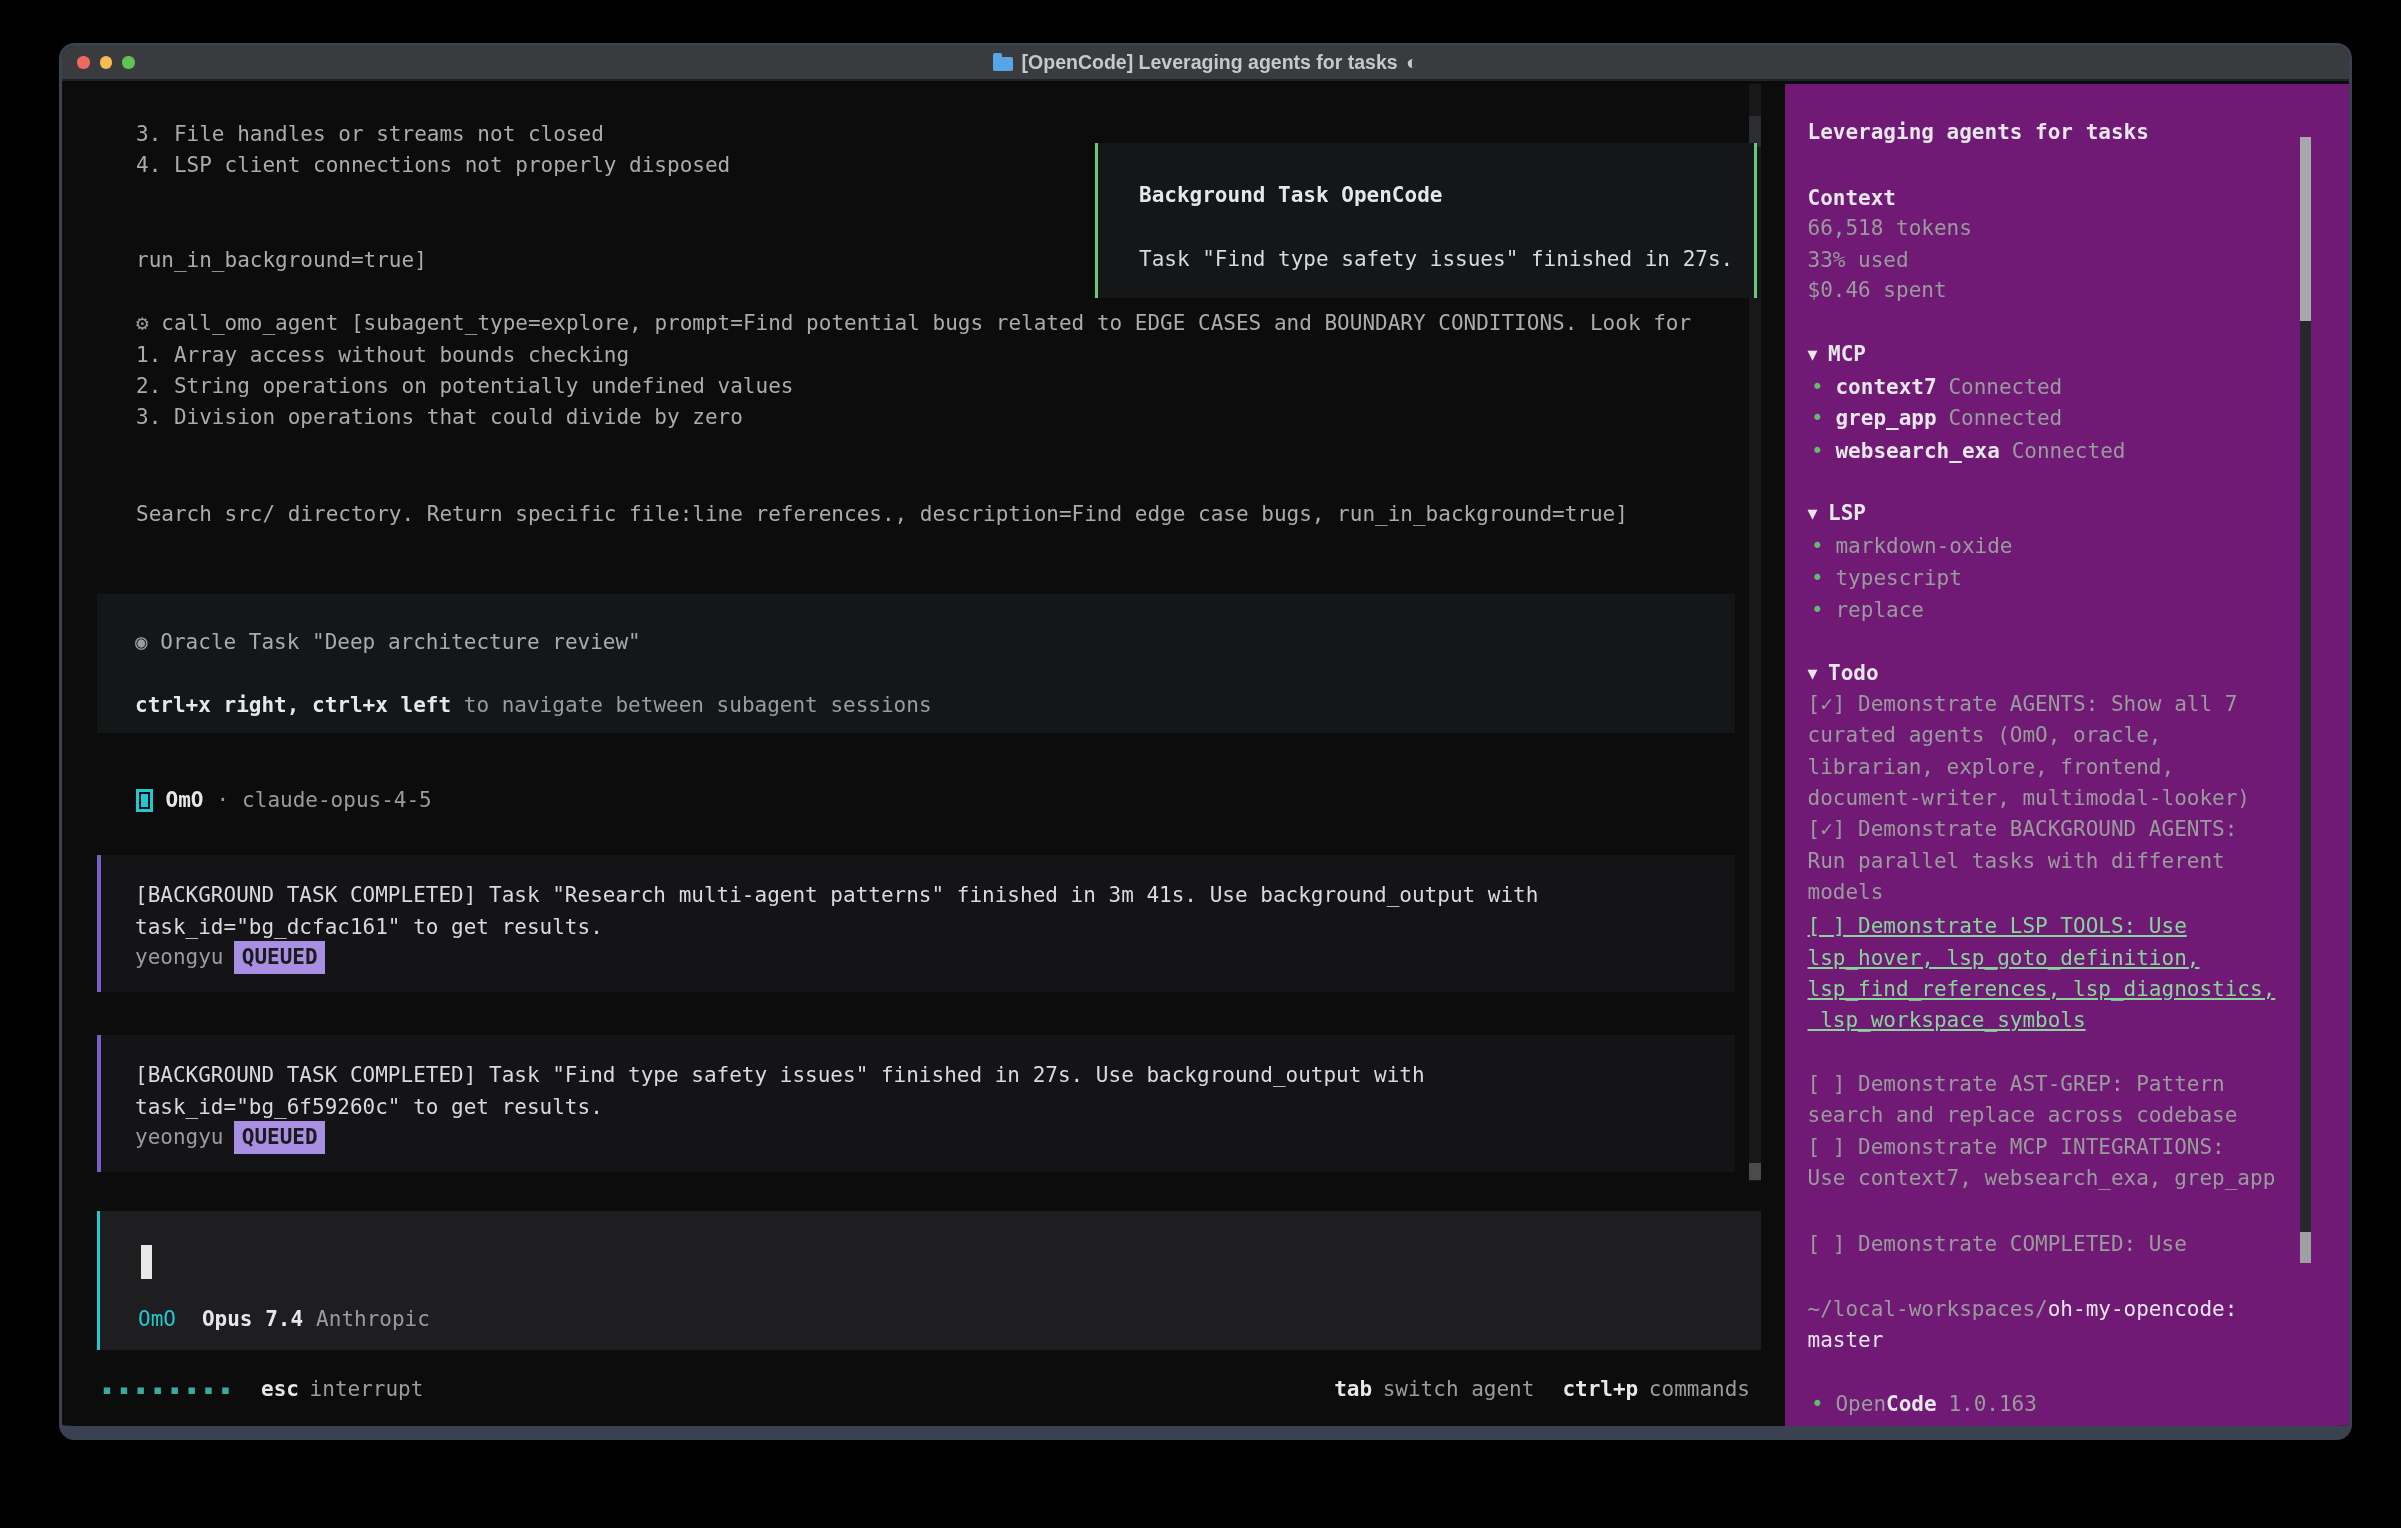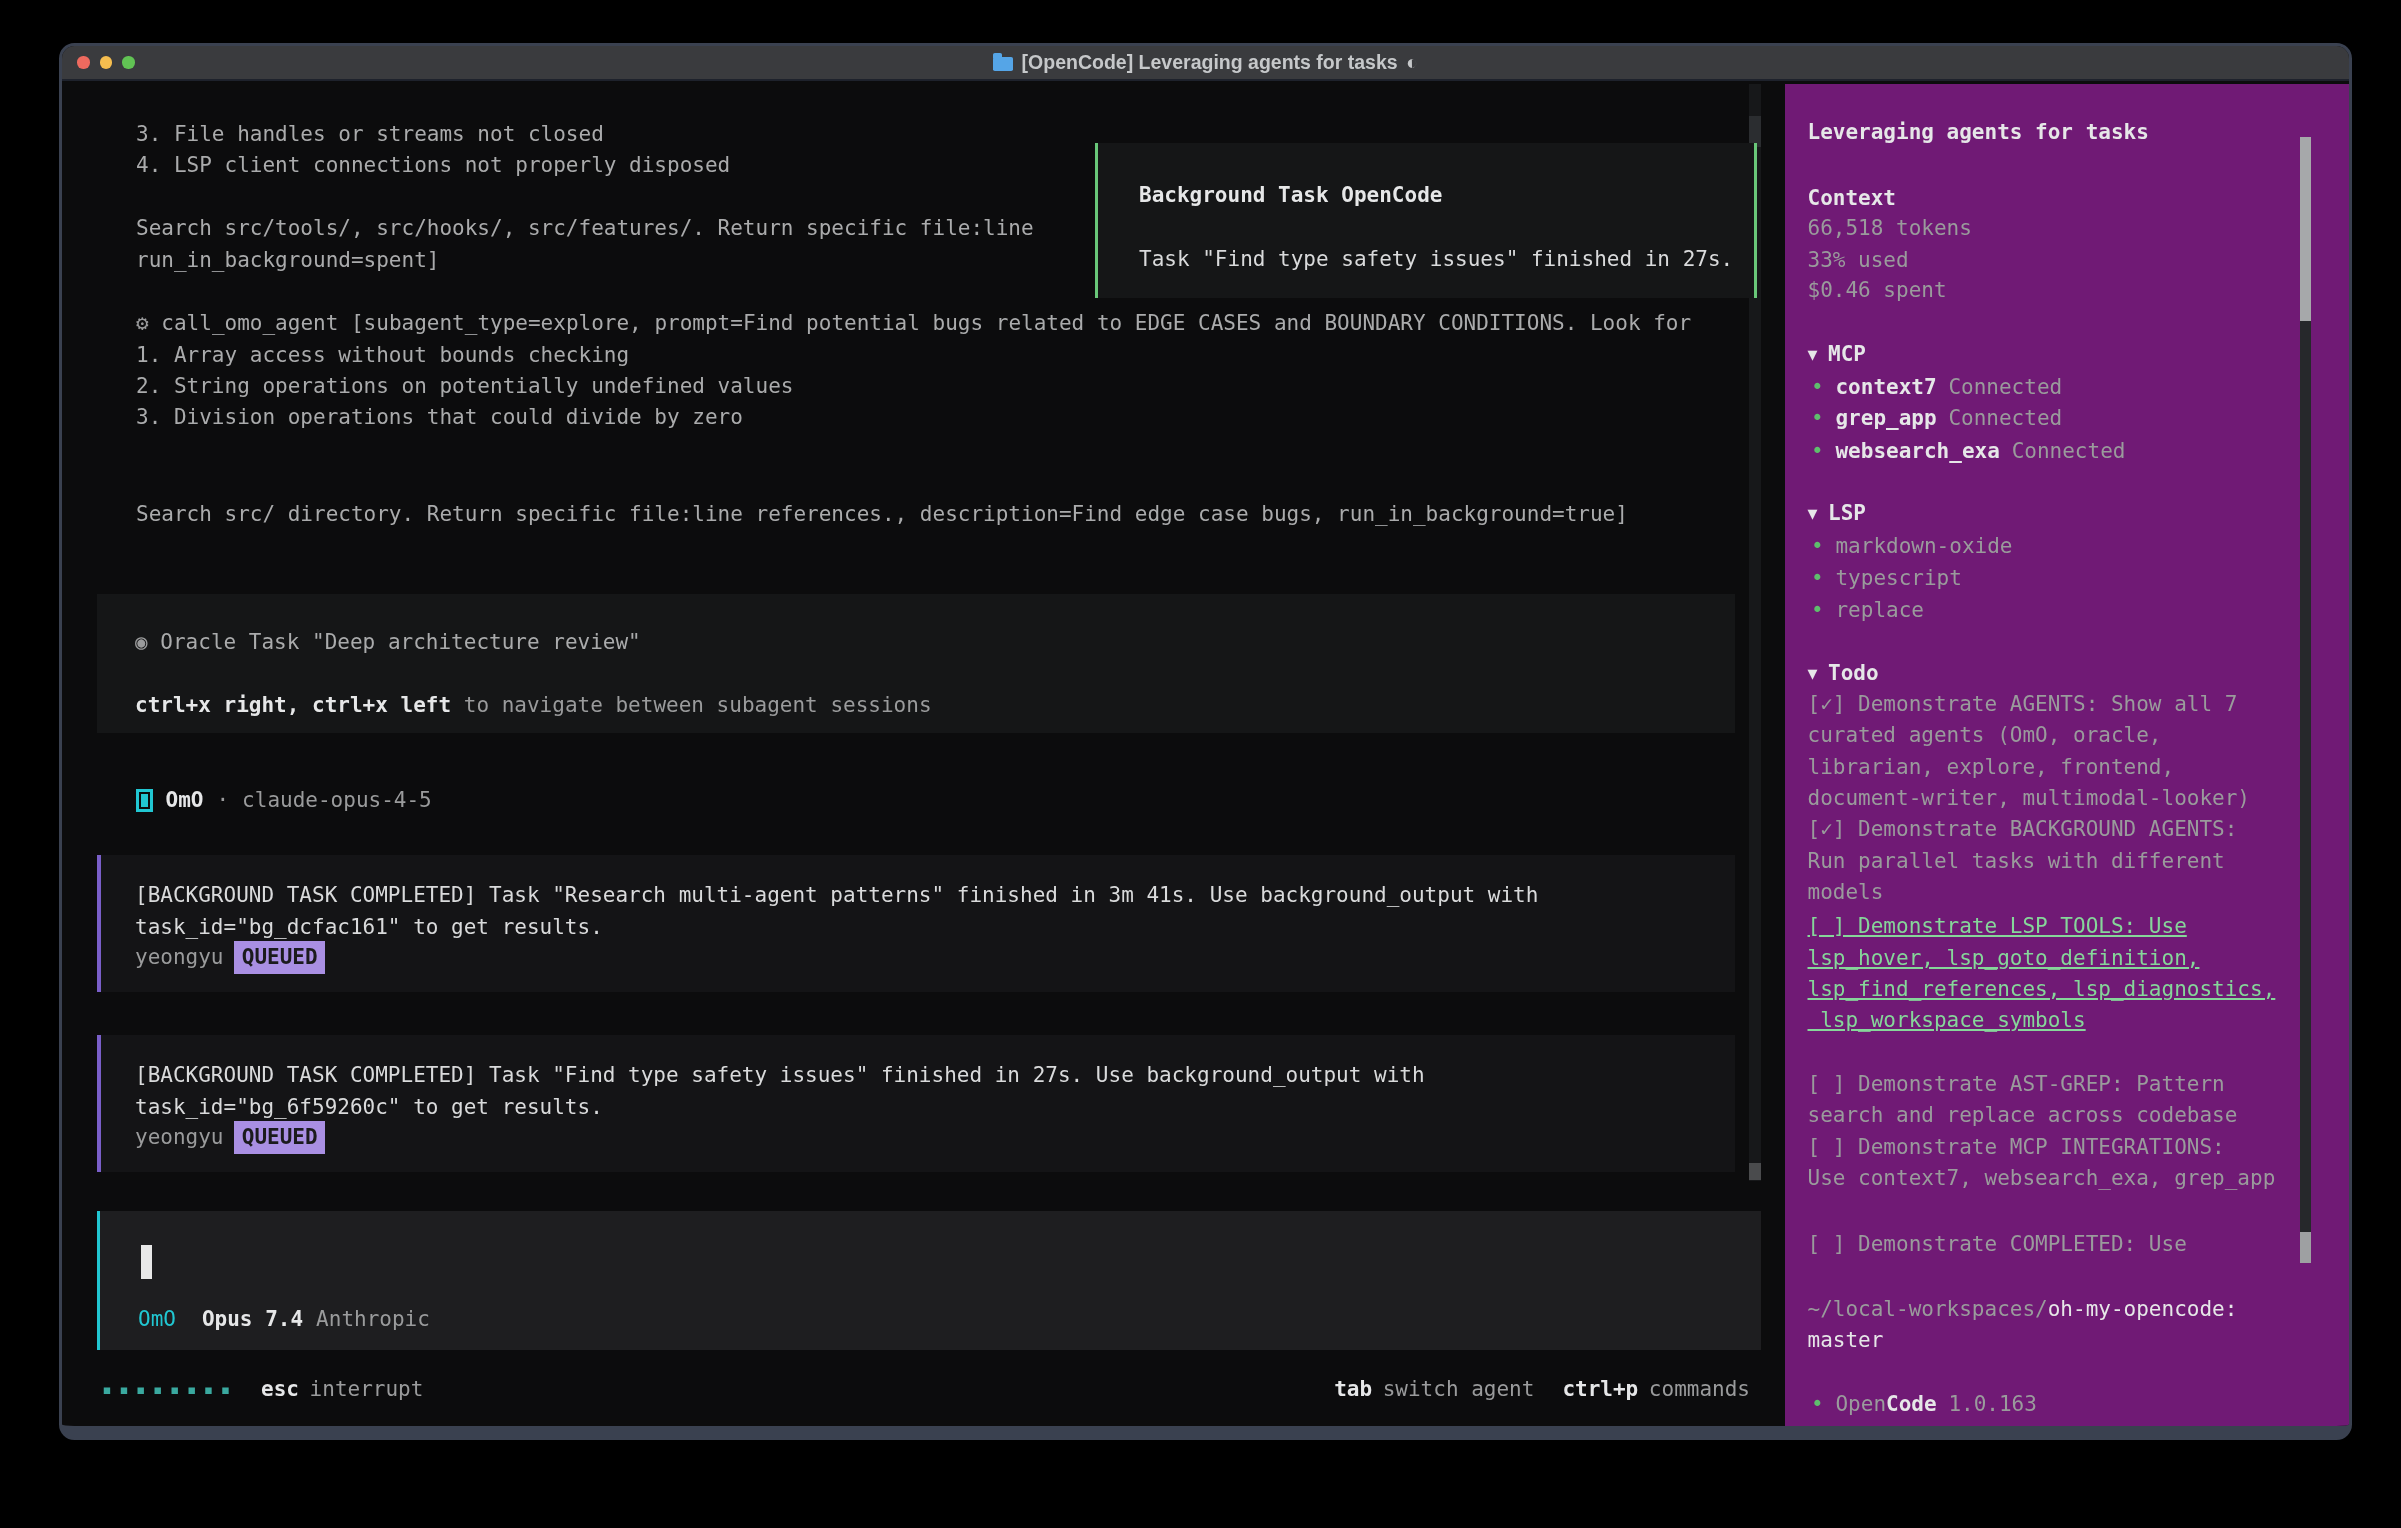--- a/index.html
+++ b/index.html
@@ -58,22 +58,21 @@
       </div>
       <div class="title-wrap">
         <span class="folder"></span>
         <span>[OpenCode] Leveraging agents for tasks</span>
         <span>◐</span>
       </div>
     </div>
 
     <div class="ln txt" style="left:74px;top:73px">3. File handles or streams not closed</div>
     <div class="ln txt" style="left:74px;top:104px">4. LSP client connections not properly disposed</div>
-    <div class="ln txt" style="left:74px;top:167px">Search src/tools/, src/hooks/, src/features/. Return specific file:line</div>
-    <div class="ln txt" style="left:74px;top:199px">run_in_background=spent]</div>
+    <div class="ln txt" style="left:74px;top:199px">run_in_background=true]</div>
 
     <div class="ln txt" style="left:74px;top:262px">
       <span class="dim">⚙</span><span> </span><span>call_omo_agent [subagent_type=explore, prompt=Find potential bugs related to EDGE CASES and BOUNDARY CONDITIONS. Look for</span>
     </div>
     <div class="ln txt" style="left:74px;top:294px">1. Array access without bounds checking</div>
     <div class="ln txt" style="left:74px;top:325px">2. String operations on potentially undefined values</div>
     <div class="ln txt" style="left:74px;top:356px">3. Division operations that could divide by zero</div>
     <div class="ln txt" style="left:74px;top:453px">Search src/ directory. Return specific file:line references., description=Find edge case bugs, run_in_background=true]</div>
 
     <div class="chat-track" style="left:1687px;top:38px;height:1097px"></div>

